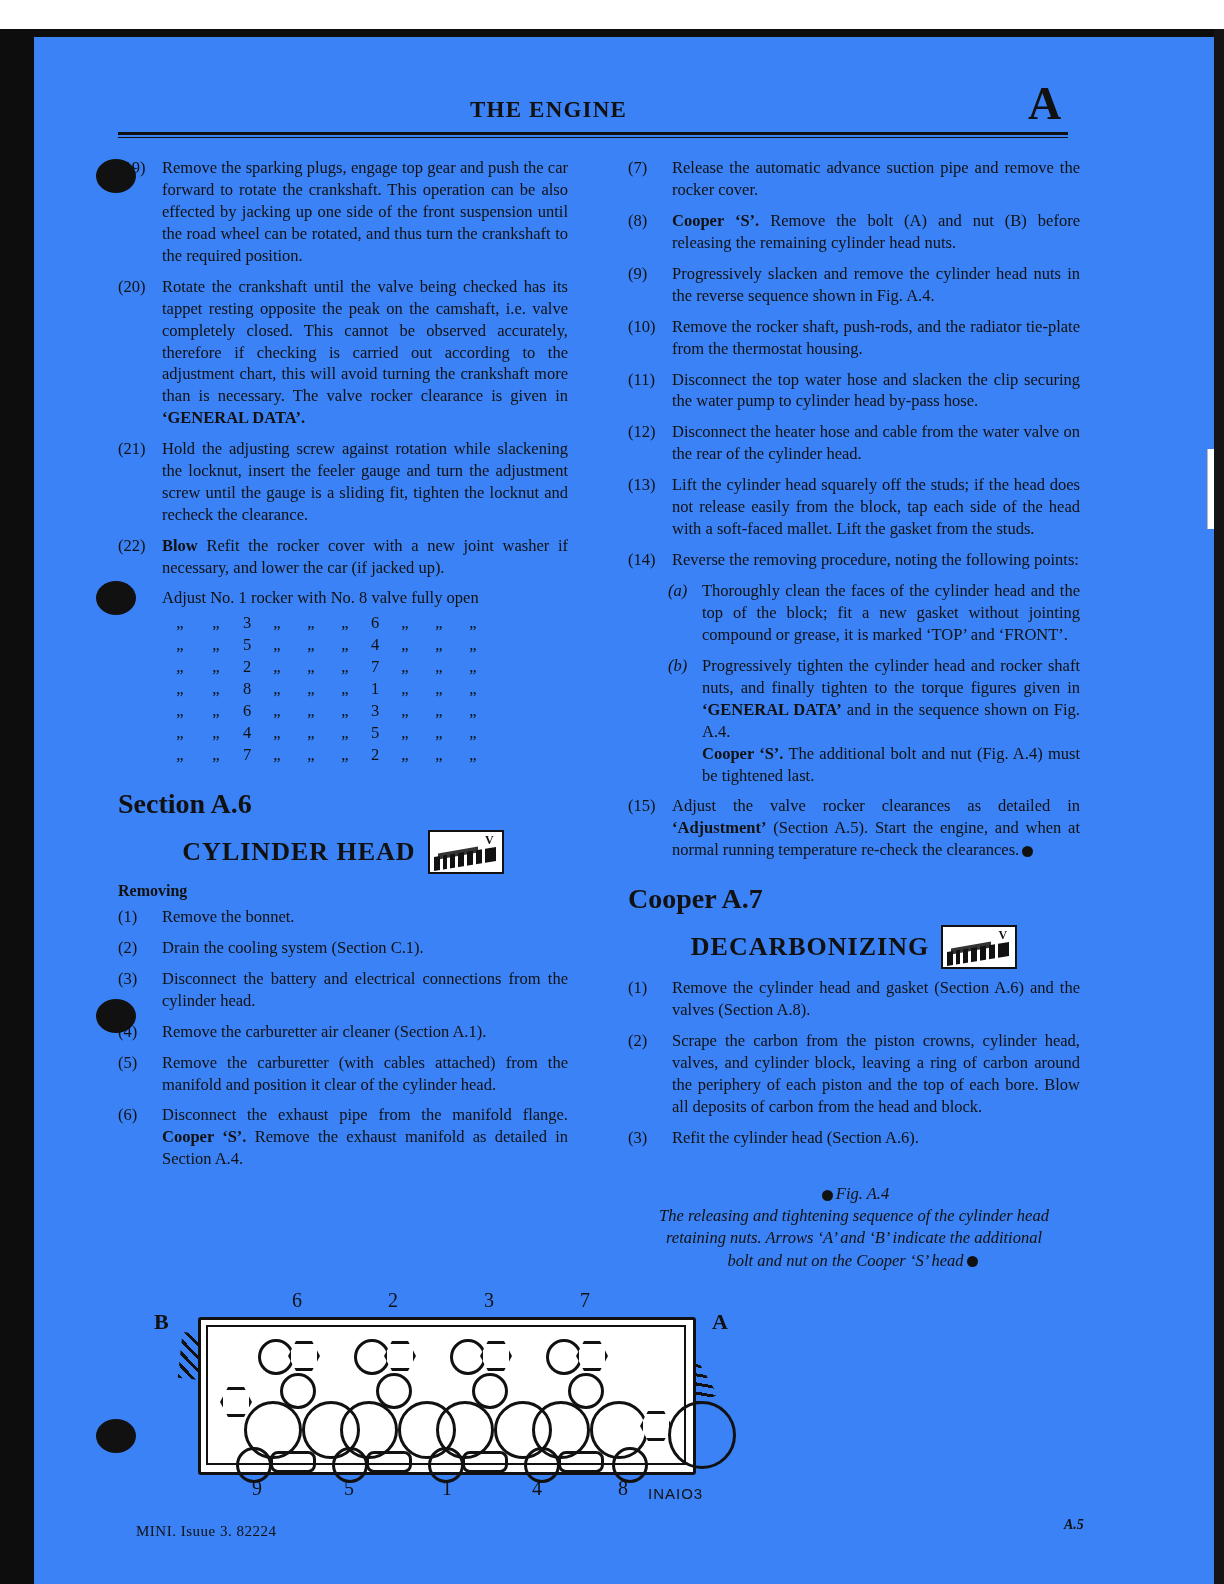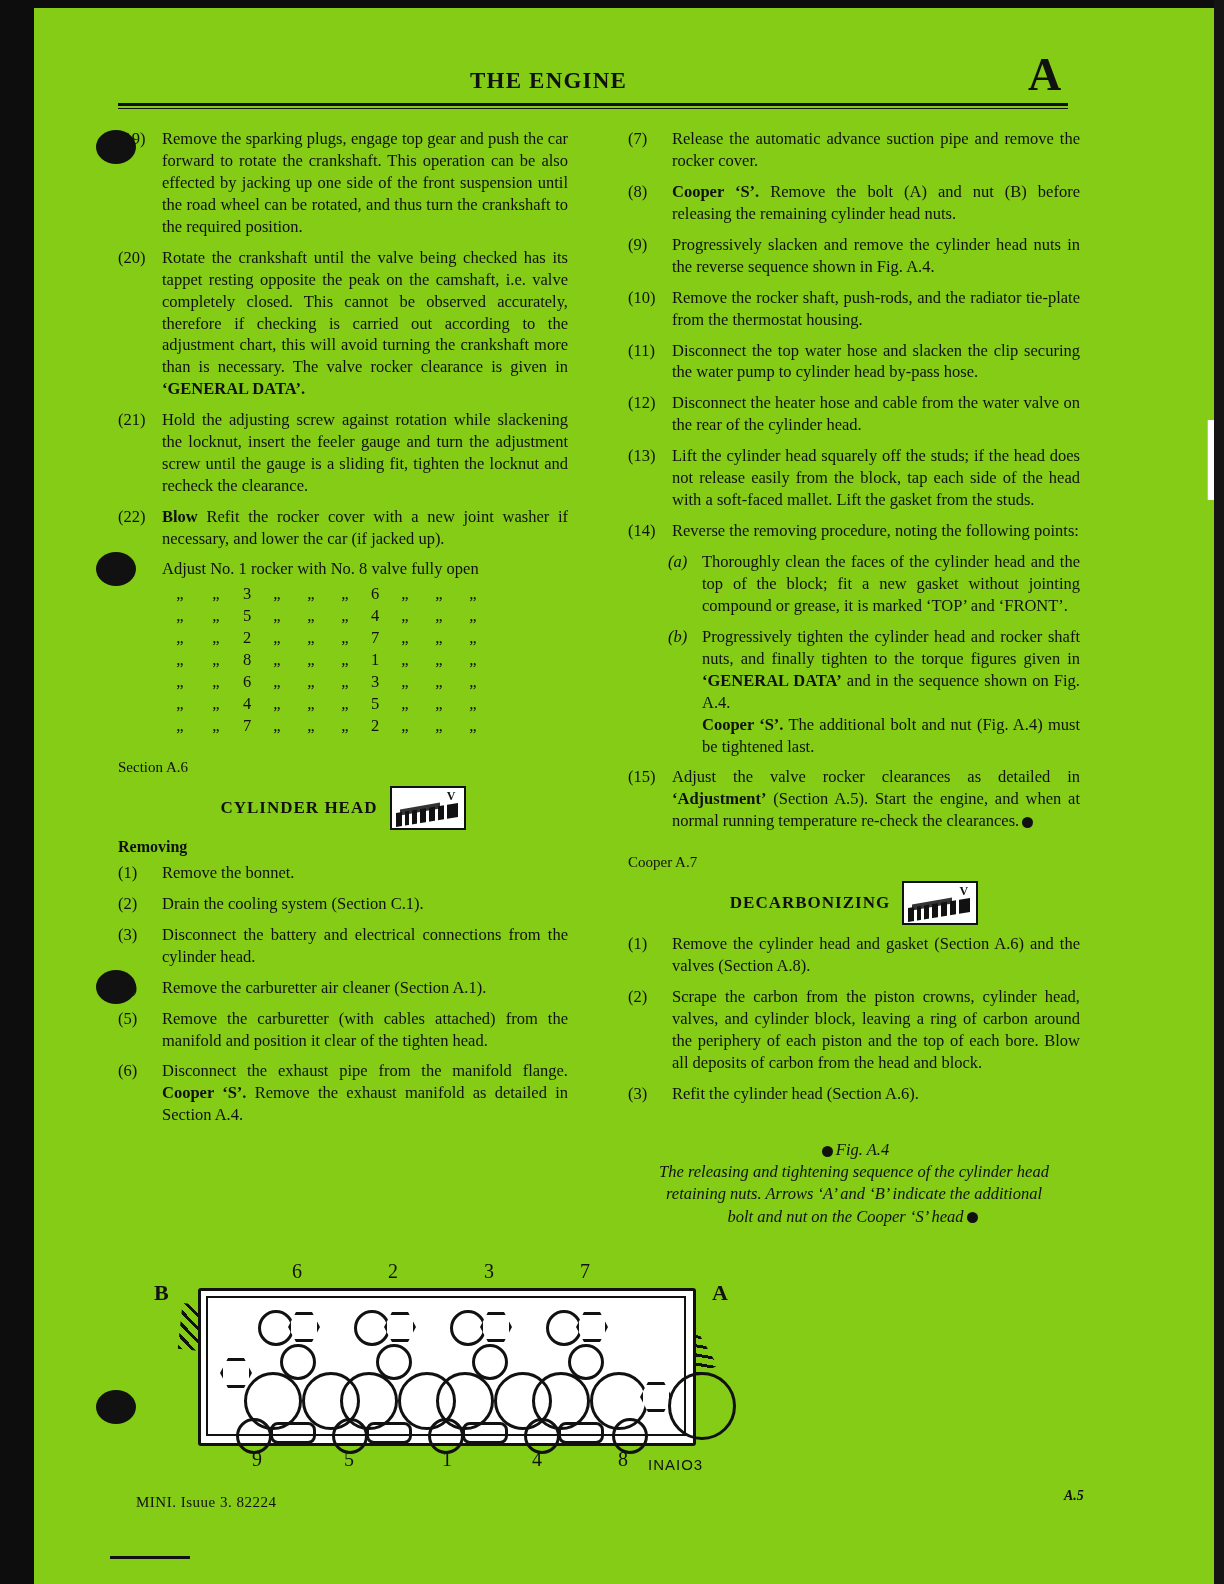--- a/index.html
+++ b/index.html
@@ -6,21 +6,22 @@
   body {
     width:1224px; height:1584px;
     background:#fff;
     font-family:"Liberation Serif", serif;
     color:#111;
     position:relative;
     overflow:hidden;
   }
   .page {
     position:absolute; inset:0;
-    background:#84cc16;
+    background:#3b82f6;
+    margin-top:29px;
   }
   
   .scan-edge-left {
     position:absolute; left:0; top:0; width:34px; height:1584px;
     background:#0d0d0d;
   }
   .scan-edge-top {
     position:absolute; left:0; top:0; width:1224px; height:8px;
     background:#0d0d0d;
   }
@@ -95,28 +96,28 @@
   }
   table.adjtab td {
     padding:0px 0 1px 0; height:21px; vertical-align:bottom;
   }
   td.q { width:36px; text-align:center; }
   td.n { width:26px; text-align:center; }
   td.q2 { width:34px; text-align:center; }
   td.n2 { width:26px; text-align:center; }
 
   .section-head {
-    font-size:15px; font-weight:normal; margin:22px 0 10px 0;
+    font-size:28px; font-weight:bold; margin:22px 0 10px 0;
   }
   .sec-title-row {
     display:flex; align-items:center; justify-content:center; gap:12px;
     margin:6px 0 8px 0;
   }
   .sec-title {
-    font-size:17px; font-weight:bold; letter-spacing:1px;
+    font-size:26px; font-weight:bold; letter-spacing:1px;
   }
   .tool-icon {
     width:72px; height:40px; border:2px solid #111; background:#fff;
     position:relative; overflow:hidden;
   }
   .tool-icon .v {
     position:absolute; right:8px; top:1px; font-size:12px; font-weight:bold;
   }
   .tool-icon .wrench {
     position:absolute; left:4px; bottom:6px; width:62px; height:14px;
@@ -352,21 +353,21 @@
     <div class="item">
       <span class="num">(3)</span>
       <span class="txt">Disconnect the battery and electrical connections from the cylinder head.</span>
     </div>
     <div class="item">
       <span class="num">(4)</span>
       <span class="txt">Remove the carburetter air cleaner (Section A.1).</span>
     </div>
     <div class="item">
       <span class="num">(5)</span>
-      <span class="txt">Remove the carburetter (with cables attached) from the manifold and position it clear of the tighten head.</span>
+      <span class="txt">Remove the carburetter (with cables attached) from the manifold and position it clear of the cylinder head.</span>
     </div>
     <div class="item">
       <span class="num">(6)</span>
       <span class="txt"><span>Disconnect the exhaust pipe from the manifold flange.</span>
         <b>Cooper ‘S’.</b><span> Remove the exhaust manifold as detailed in Section A.4.</span>
       </span>
     </div>
   </div>
 
   <div class="col-r">

